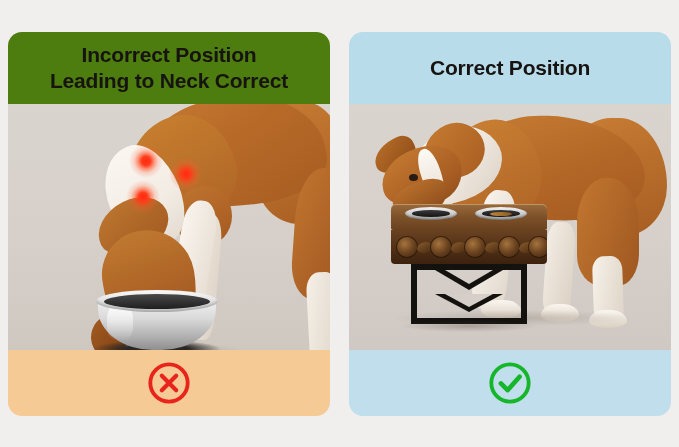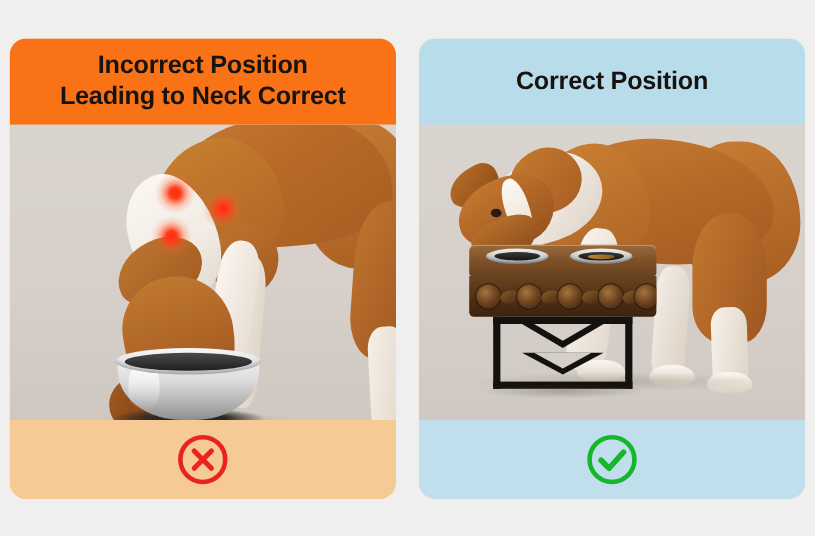--- a/index.html
+++ b/index.html
@@ -38,21 +38,21 @@
     text-align: center;
   }
   .panel-header .title {
     font-size: 21px;
     font-weight: bold;
     color: #161311;
     line-height: 1.25;
     letter-spacing: -0.2px;
     padding: 0 8px;
   }
-  #panel-incorrect .panel-header { background: #f97316; }
+  #panel-incorrect .panel-header { background: #4d7c0f; }
   #panel-correct   .panel-header { background: #B9DCEA; }
 
   .panel-photo {
     position: relative;
     flex: 1 1 auto;
     background: #D6CFC9;
     overflow: hidden;
   }
   .panel-footer {
     flex: 0 0 auto;

